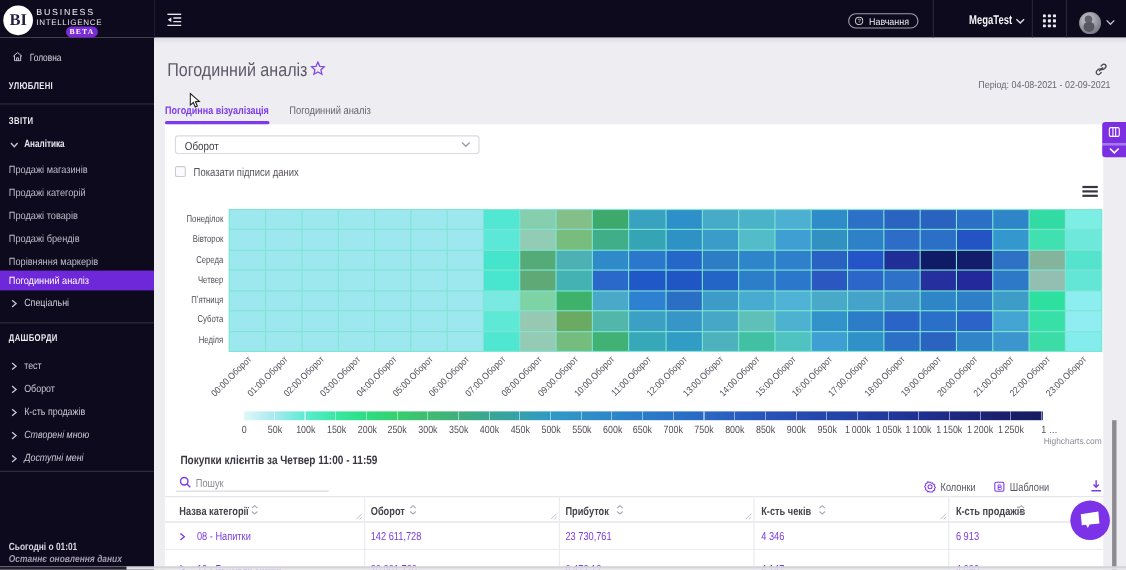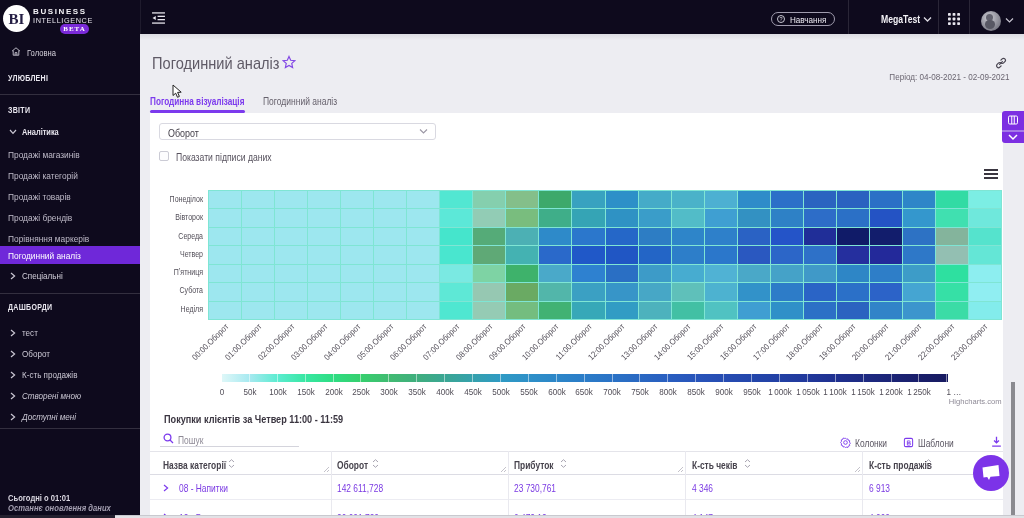--- a/index.html
+++ b/index.html
@@ -23,21 +23,21 @@
 <div id="shadow"></div>
 <div id="card"></div>
 <div id="topbar"></div>
 <div id="sidebar"></div>
 <div class="vdiv" style="left:140px;background:#1f1b2d"></div>
 <div class="vdiv" style="left:848px"></div>
 <div class="vdiv" style="left:938px"></div>
 <div class="vdiv" style="left:969px"></div>
 <div class="abs" style="left:3px;top:5px;width:27px;height:27px;border-radius:50%;background:#fff"></div>
 <div class="abs serif" style="left:3px;top:5px;width:27px;height:27px;text-align:center;line-height:28px;font-weight:700;font-size:15px;color:#241e44">BI</div>
-<div class="abs" style="left:33px;top:7px;font-size:8px;letter-spacing:1.6px;color:#f4f3f7;font-weight:700">BUSINESS</div>
+<div class="abs" style="left:33px;top:7px;font-size:8px;letter-spacing:1.6px;color:#f4f3f7;font-weight:400">BUSINESS</div>
 <div class="abs" style="left:33px;top:16px;font-size:7.3px;letter-spacing:0.6px;color:#e8e6ee;font-weight:500">INTELLIGENCE</div>
 <div class="abs" style="left:60px;top:24px;width:29px;height:10px;border-radius:5px;background:#7a2ad8;color:#fff;font-family:Liberation Serif,serif;font-weight:700;font-size:7px;text-align:center;line-height:10px;letter-spacing:1px">BETA</div>
 <svg class="abs" style="left:152px;top:12px" width="13" height="12" viewBox="0 0 14 13">
 <g stroke="#e8e6ee" stroke-width="1.4">
         <line x1="0" y1="1" x2="14" y2="1"></line>
         <line x1="6" y1="4.7" x2="14" y2="4.7"></line>
         <line x1="6" y1="8.3" x2="14" y2="8.3"></line>
         <line x1="0" y1="12" x2="14" y2="12"></line>
       </g>
 <path d="M4 4.2 L0.5 6.5 L4 8.8 Z" fill="#e8e6ee"></path>

